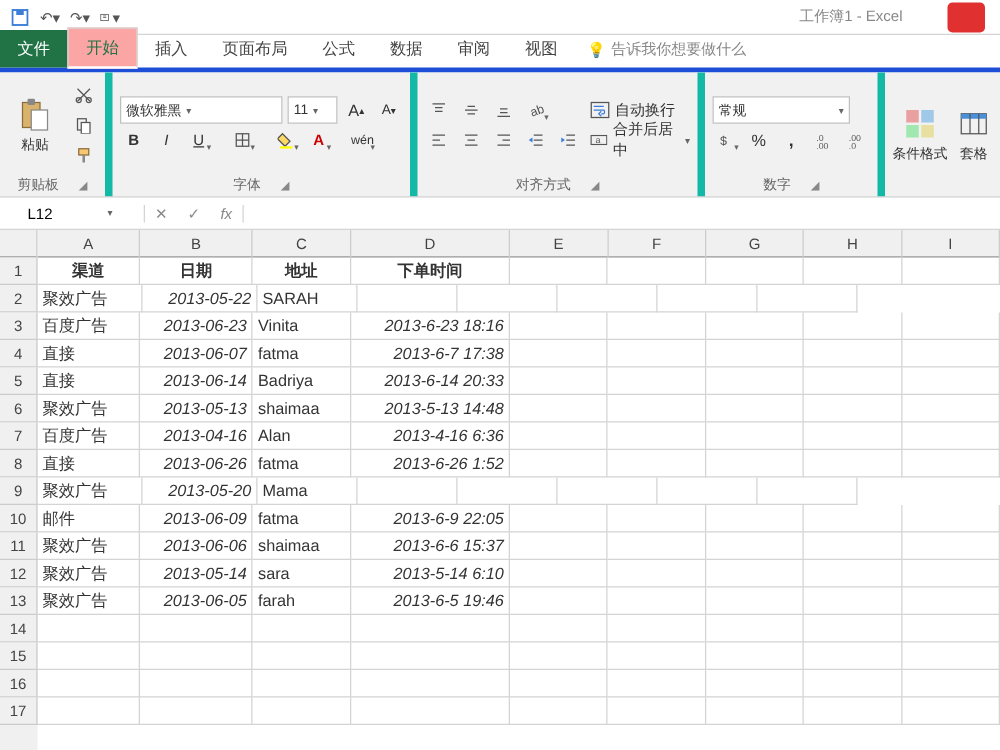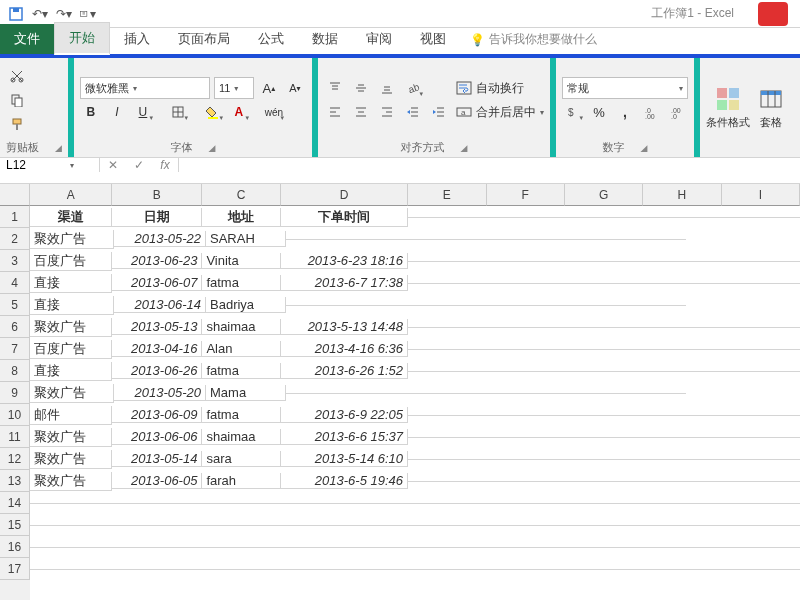--- a/index.html
+++ b/index.html
@@ -1,59 +1,59 @@
 <!DOCTYPE html>
 <html><head>
 <meta charset="utf-8">
 <style>
 * { margin: 0; padding: 0; box-sizing: border-box; font-family: "Microsoft YaHei", sans-serif; }
 body { background: #fff; font-size: 12px; color: #333; overflow: hidden; width: 800px; height: 600px; }
 
 .qat { height: 28px; background: #fff; border-bottom: 1px solid #d4d4d4; display: flex; align-items: center; padding: 0 8px; gap: 8px; }
-.qat .title { margin-left: auto; color: #888; font-size: 12px; margin-right: 16px; }
+.qat .title { margin-left: auto; color: #888; font-size: 12px; margin-right: 28px; }
 .qat .icon { width: 16px; height: 16px; display: flex; align-items: center; justify-content: center; color: #555; cursor: pointer; }
 .qat .acct { width: 30px; height: 24px; background: #e03030; border-radius: 4px; margin-right: 4px; }
 
 .tabs { height: 30px; background: #fff; display: flex; align-items: flex-end; border-bottom: 4px solid #1d4ed8; }
 .tabs .tab { padding: 6px 14px; font-size: 13px; color: #444; cursor: pointer; }
 .tabs .tab.file { background: #217346; color: #fff; }
-.tabs .tab.active { background: #e5e5e5; border: 1px solid #d4d4d4; border-bottom: 2px solid #fff; margin-bottom: -1px; color: #217346; }
+.tabs .tab.active { background: #fca5a5; border: 1px solid #d4d4d4; border-bottom: 2px solid #fff; margin-bottom: -1px; color: #217346; }
 .tabs .tell { color: #888; padding: 6px 10px; display: flex; align-items: center; gap: 4px; }
 
 .ribbon { height: 100px; background: #f1f1f1; border-bottom: 1px solid #d4d4d4; display: flex; }
 .group { border-right: 6px solid #14b8a6; padding: 4px 6px 2px; display: flex; flex-direction: column; }
 .group-body { flex: 1; display: flex; gap: 6px; }
 .group-label { text-align: center; font-size: 11px; color: #666; padding-top: 2px; display: flex; align-items: center; justify-content: center; gap: 16px; }
 .group-label .dlg { font-size: 9px; color: #888; cursor: pointer; }
 .bigbtn { width: 44px; display: flex; flex-direction: column; align-items: center; justify-content: center; cursor: pointer; gap: 2px; }
 .bigbtn .ico { width: 28px; height: 28px; display: flex; align-items: center; justify-content: center; font-size: 20px; }
 .bigbtn .lbl { font-size: 11px; text-align: center; }
 .minicol { display: flex; flex-direction: column; gap: 2px; justify-content: center; }
 .minirow { display: flex; align-items: center; gap: 4px; height: 22px; }
 .dd { border: 1px solid #c0c0c0; background: #fff; height: 22px; display: flex; align-items: center; padding: 0 4px; gap: 4px; font-size: 11px; }
 .dd .arr { font-size: 8px; color: #666; }
 .rbtn { width: 22px; height: 22px; display: flex; align-items: center; justify-content: center; cursor: pointer; position: relative; }
 .rbtn.split::after { content: "▾"; font-size: 7px; position: absolute; bottom: 1px; right: 1px; color: #666; }
 .sep { width: 1px; background: #d4d4d4; margin: 4px 2px; }
 
-.fbar { height: 26px; border-bottom: 1px solid #d4d4d4; display: flex; align-items: flex-start; }
+.fbar { height: 26px; border-bottom: 1px solid #d4d4d4; display: flex; align-items: center; padding-left: 16px; }
 .namebox { width: 100px; border-right: 1px solid #d4d4d4; display: flex; align-items: center; padding: 0 6px; gap: 4px; }
 .namebox input { border: none; width: 60px; font-size: 12px; outline: none; }
 .fxbtns { display: flex; align-items: center; border-right: 1px solid #d4d4d4; }
 .fxbtns .b { width: 26px; display: flex; align-items: center; justify-content: center; color: #888; cursor: pointer; }
 .fxinput { flex: 1; display: flex; align-items: center; padding: 0 6px; }
 
 .sheet { display: flex; height: calc(600px - 28px - 30px - 100px - 26px); overflow: hidden; }
 .rowhdrs { width: 30px; background: #f0f0f0; }
 .corner { height: 22px; background: #f0f0f0; border-right: 1px solid #ccc; border-bottom: 1px solid #999; }
 .rh { height: 22px; border-right: 1px solid #ccc; border-bottom: 1px solid #ccc; display: flex; align-items: center; justify-content: center; font-size: 12px; color: #444; background: #f0f0f0; }
 .cols { flex: 1; overflow: hidden; }
 .colhdrs { display: flex; height: 22px; background: #f0f0f0; }
 .ch { border-right: 1px solid #ccc; border-bottom: 1px solid #999; display: flex; align-items: center; justify-content: center; font-size: 12px; color: #444; }
-.row { display: flex; height: 22px; align-items: center; }
+.row { display: flex; height: 22px; }
 .cell { border-right: 1px solid #d4d4d4; border-bottom: 1px solid #d4d4d4; padding: 0 4px; display: flex; align-items: center; font-size: 13px; overflow: hidden; white-space: nowrap; }
 .cell.hdr { font-weight: bold; justify-content: center; }
 .cell.r { justify-content: flex-end; font-style: italic; }
 .cw-A { width: 84px; } .cw-B { width: 92px; } .cw-C { width: 80px; } .cw-D { width: 130px; }
 .cw-E, .cw-F, .cw-G, .cw-H, .cw-I { width: 80px; }
 
 svg { display: block; }
 </style>
 </head>
 <body>
@@ -88,20 +88,30 @@
   <div class="tell">
       <span>💡</span>
       <span>告诉我你想要做什么</span>
     </div>
 </div>
 
 <div class="ribbon">
 
   <div class="group">
     <div class="group-body">
+      <div class="bigbtn">
+        <div class="ico">
+            <svg width="26" height="28" viewBox="0 0 26 28">
+              <rect x="3" y="4" width="14" height="20" fill="#d9b36c" stroke="#8a6d3b"></rect>
+              <rect x="7" y="1" width="6" height="5" rx="1" fill="#888"></rect>
+              <rect x="10" y="10" width="13" height="16" fill="#fff" stroke="#888"></rect>
+            </svg>
+          </div>
+        <div class="lbl">粘贴</div>
+      </div>
       <div class="minicol">
         <div class="rbtn">
             <svg width="14" height="14" viewBox="0 0 14 14">
               <path d="M2 2 L12 12 M12 2 L2 12" stroke="#555" fill="none"></path>
               <circle cx="3" cy="11" r="2" fill="none" stroke="#555"></circle>
               <circle cx="11" cy="11" r="2" fill="none" stroke="#555"></circle>
             </svg>
           </div>
         <div class="rbtn">
             <svg width="14" height="14" viewBox="0 0 14 14">
@@ -264,21 +274,21 @@
     <div class="group-label">
         <span>对齐方式</span>
         <span class="dlg">◢</span>
       </div>
   </div>
 
   <div class="group">
     <div class="group-body">
       <div class="minicol">
         <div class="minirow">
-          <div class="dd" style="width:126px">
+          <div class="dd" style="width:110px">
               <span>常规</span>
               <span class="arr" style="margin-left:auto">▾</span>
             </div>
         </div>
         <div class="minirow">
           <div class="rbtn split">
               <svg width="14" height="14" viewBox="0 0 14 14">
                 <text x="2" y="11" font-size="10" fill="#555">$</text>
               </svg>
             </div>
@@ -423,20 +433,21 @@
           <div class="cell cw-E"></div>
           <div class="cell cw-F"></div>
           <div class="cell cw-G"></div>
           <div class="cell cw-H"></div>
           <div class="cell cw-I"></div>
         </div>
         <div class="row">
           <div class="cell cw-A">直接</div>
           <div class="cell cw-B r">2013-06-14</div>
           <div class="cell cw-C">Badriya</div>
+          <div class="cell cw-D r">2013-6-14 20:33</div>
           <div class="cell cw-E"></div>
           <div class="cell cw-F"></div>
           <div class="cell cw-G"></div>
           <div class="cell cw-H"></div>
           <div class="cell cw-I"></div>
         </div>
         <div class="row">
           <div class="cell cw-A">聚效广告</div>
           <div class="cell cw-B r">2013-05-13</div>
           <div class="cell cw-C">shaimaa</div>

